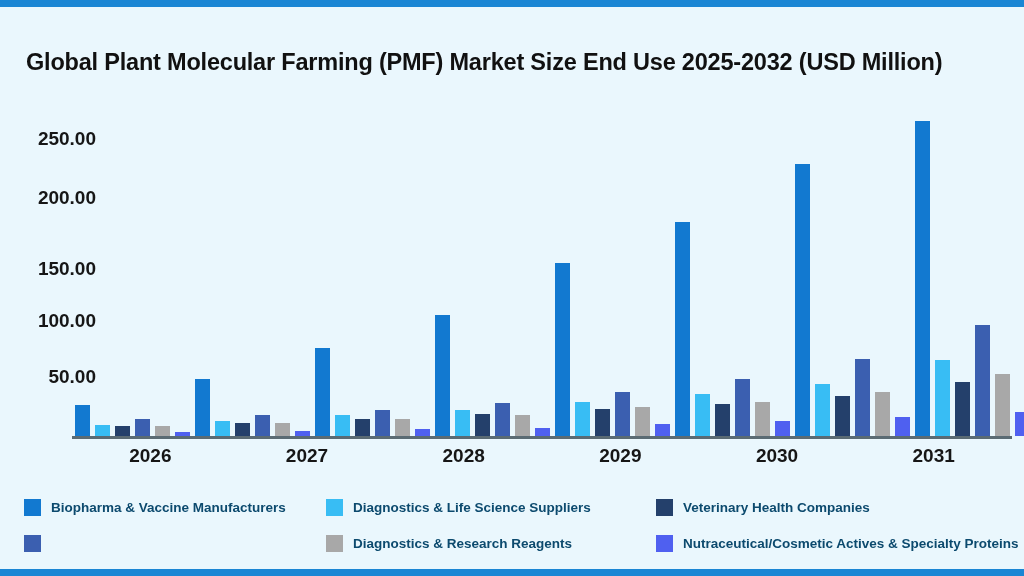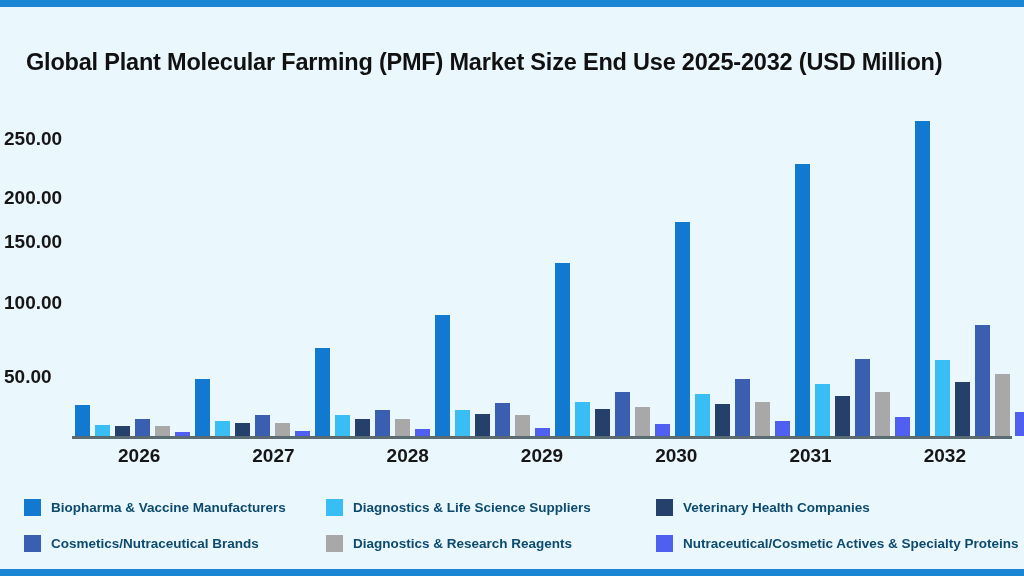--- a/index.html
+++ b/index.html
@@ -17,21 +17,21 @@
   .chart-title{
     position:absolute;left:26px;top:42px;width:980px;
     font-size:23.5px;font-weight:bold;color:#111111;
     letter-spacing:-0.2px;white-space:nowrap;
   }
 
   
   .plot{position:absolute;left:0;top:0;width:1024px;height:470px;}
   .ylabels{position:absolute;left:0;top:0;width:96px;height:470px;}
   .ytick{
-    position:absolute;right:0;width:92px;text-align:left;
+    position:absolute;right:0;width:92px;text-align:right;
     font-size:19px;font-weight:bold;color:#161616;
     transform:translateY(-50%);
   }
   .axis-line{
     position:absolute;left:72px;top:429px;width:940px;height:3px;background:#5a6b74;
   }
 
   .groups{
     position:absolute;left:72px;top:60px;width:940px;height:369px;
     display:flex;align-items:flex-end;
@@ -68,22 +68,22 @@
 <body>
 
 <div class="frame-top"></div>
 <div class="stage">
 
   <div class="chart-title">Global Plant Molecular Farming (PMF) Market Size End Use 2025-2032 (USD Million)</div>
 
   <div class="plot">
     <div class="ylabels">
         <div class="ytick" style="top: 369.5px;">50.00</div>
-        <div class="ytick" style="top: 296px;">100.00</div>
-        <div class="ytick" style="top: 235px;">150.00</div>
+        <div class="ytick" style="top: 314px;">100.00</div>
+        <div class="ytick" style="top: 262px;">150.00</div>
         <div class="ytick" style="top: 191px;">200.00</div>
         <div class="ytick" style="top: 131.5px;">250.00</div>
       </div>
     <div class="axis-line"></div>
     <div class="groups">
         <div class="group">
           <div class="bar" title="Biopharma &amp; Vaccine Manufacturers 2025: 26" style="height: 30.94px; background: rgb(18, 121, 208);"></div>
           <div class="bar" title="Diagnostics &amp; Life Science Suppliers 2025: 9.5" style="height: 11.305px; background: rgb(56, 189, 244);"></div>
           <div class="bar" title="Veterinary Health Companies 2025: 8.5" style="height: 10.115px; background: rgb(36, 64, 107);"></div>
           <div class="bar" title="Cosmetics/Nutraceutical Brands 2025: 14" style="height: 16.66px; background: rgb(59, 95, 176);"></div>
@@ -147,21 +147,20 @@
           <div class="bar" title="Nutraceutical/Cosmetic Actives &amp; Specialty Proteins 2032: 20" style="height: 23.8px; background: rgb(79, 96, 240);"></div>
         </div>
       </div>
     <div class="xlabels">
         <div class="xlab">2026</div>
         <div class="xlab">2027</div>
         <div class="xlab">2028</div>
         <div class="xlab">2029</div>
         <div class="xlab">2030</div>
         <div class="xlab">2031</div>
-        <div class="xlab">2032</div>
       </div>
   </div>
 
   <div class="legend">
       <div class="legend-row">
         <div class="legend-item col1">
           <span class="swatch" style="background: rgb(18, 121, 208);"></span>
           <span class="legend-label">Biopharma &amp; Vaccine Manufacturers</span>
         </div>
         <div class="legend-item col2">
@@ -169,21 +168,20 @@
           <span class="legend-label">Diagnostics &amp; Life Science Suppliers</span>
         </div>
         <div class="legend-item col3">
           <span class="swatch" style="background: rgb(36, 64, 107);"></span>
           <span class="legend-label">Veterinary Health Companies</span>
         </div>
       </div>
       <div class="legend-row">
         <div class="legend-item col1">
           <span class="swatch" style="background: rgb(59, 95, 176);"></span>
-          <span class="legend-label">Cosmetics/Nutraceutical Brands</span>
         </div>
         <div class="legend-item col2">
           <span class="swatch" style="background: rgb(168, 168, 168);"></span>
           <span class="legend-label">Diagnostics &amp; Research Reagents</span>
         </div>
         <div class="legend-item col3">
           <span class="swatch" style="background: rgb(79, 96, 240);"></span>
           <span class="legend-label">Nutraceutical/Cosmetic Actives &amp; Specialty Proteins</span>
         </div>
       </div>

